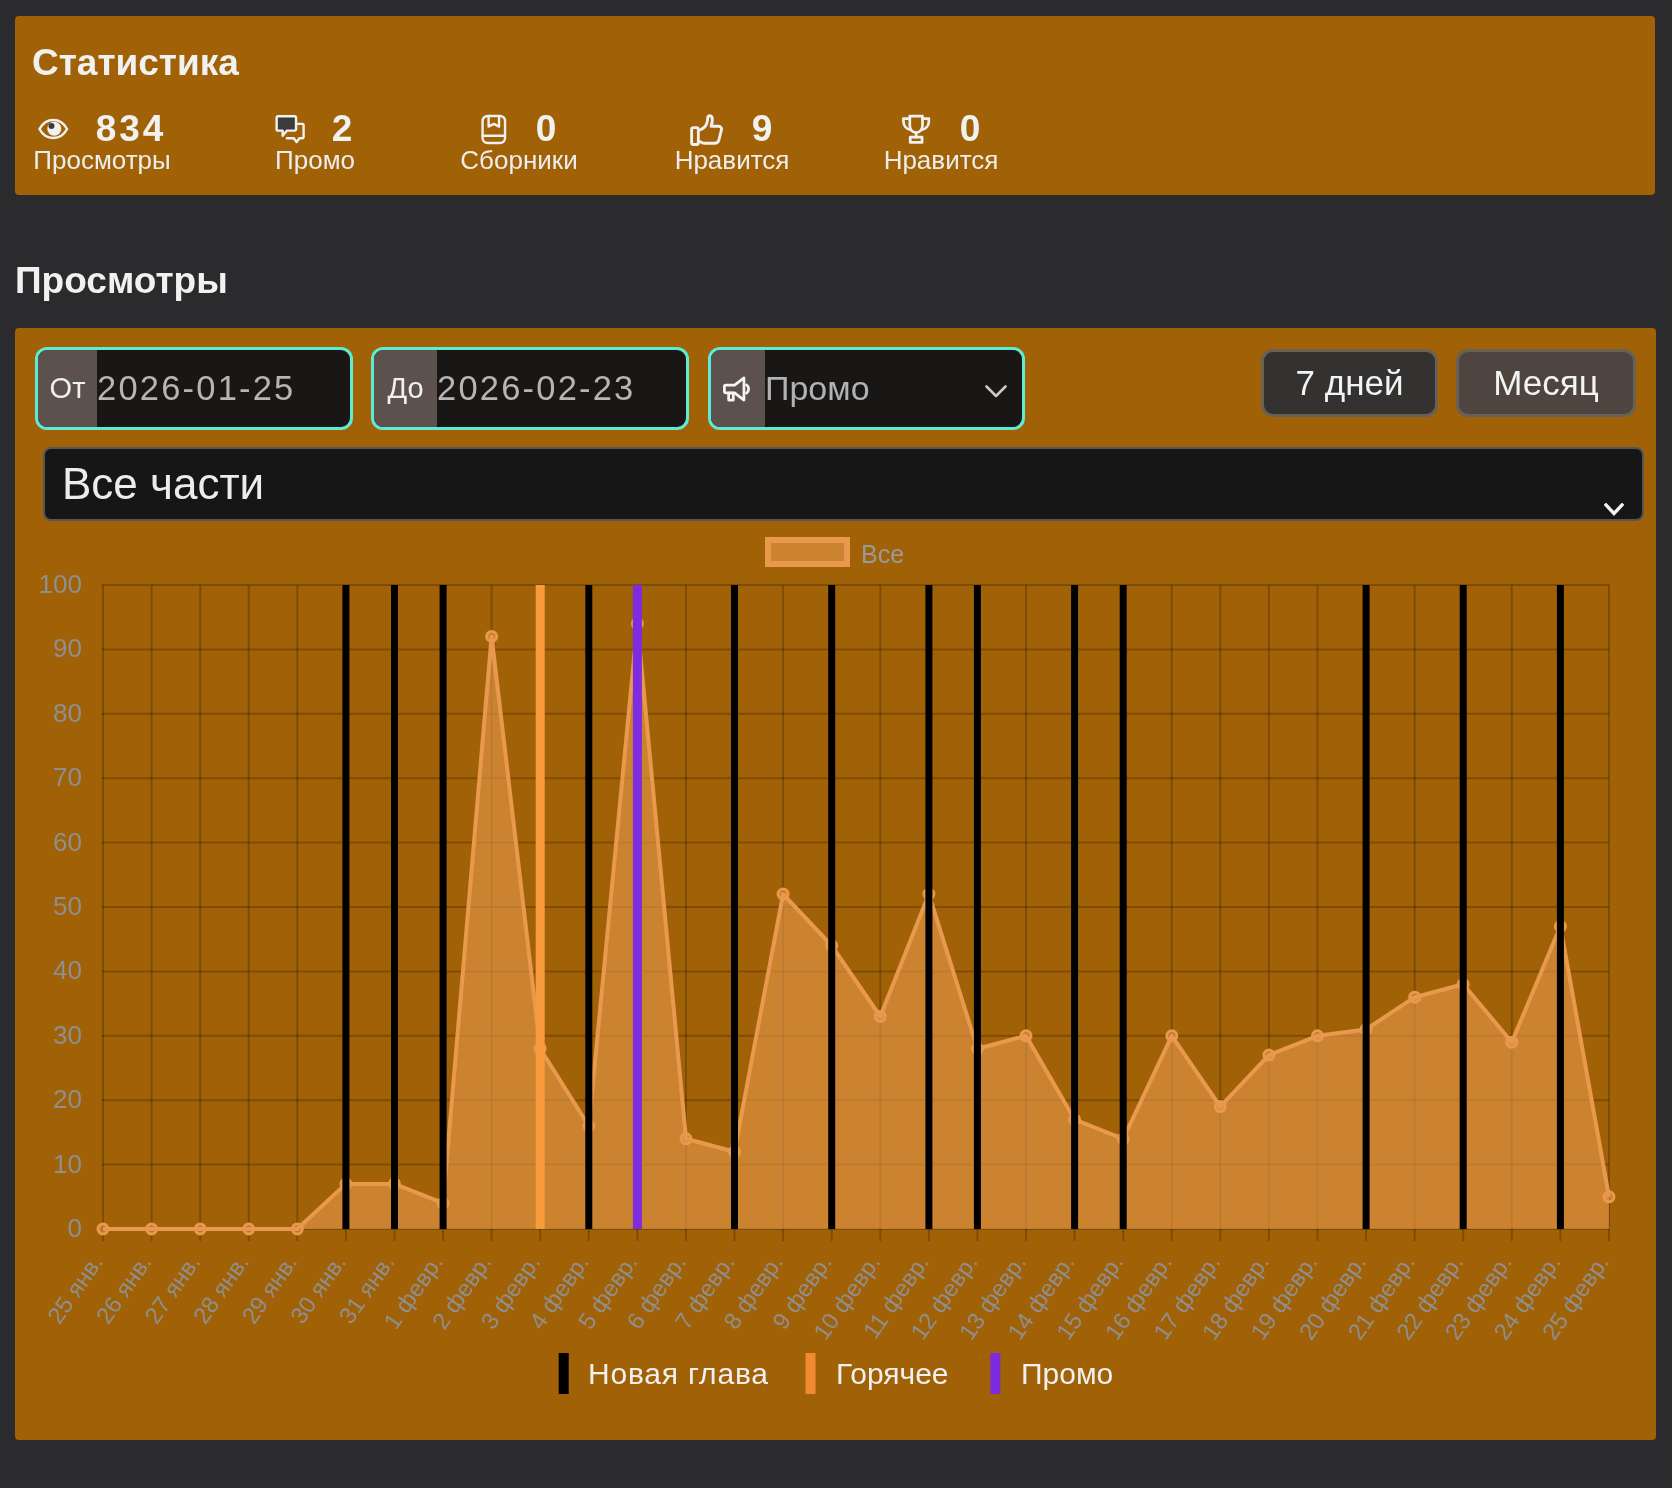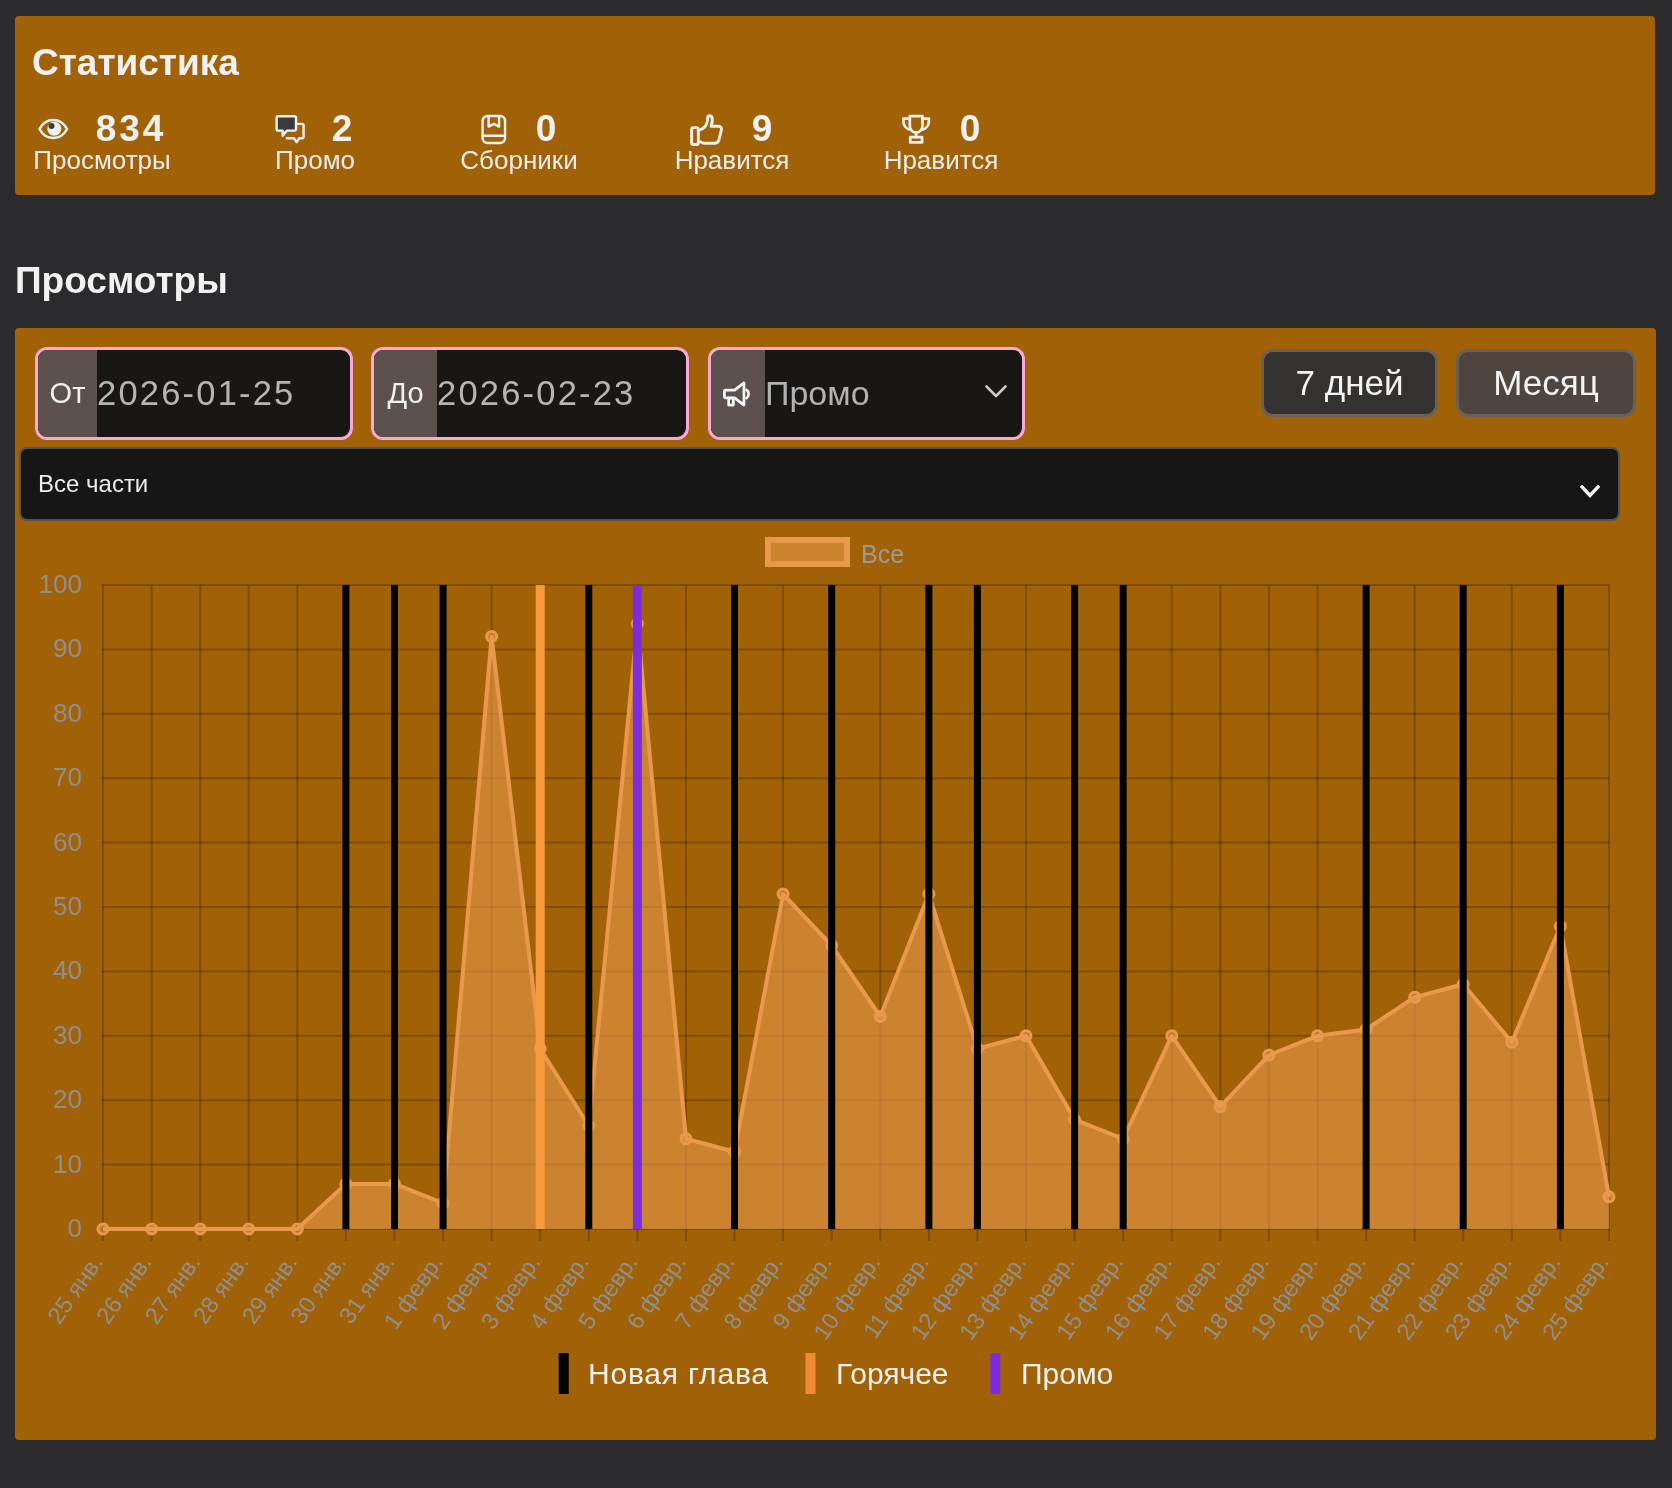--- a/index.html
+++ b/index.html
@@ -6,35 +6,35 @@
 .card{position:absolute;background:#a16207;border-radius:4px}
 #card1{left:15px;top:16px;width:1640px;height:179px}
 #card1 h1{position:absolute;left:17px;top:26px;font-size:37px;color:#f1f1f1}
 .stat{position:absolute;top:92px;transform:translateX(-50%);text-align:center}
 .srow{display:flex;align-items:center;justify-content:center;gap:26px}
 .srow svg{display:block}
 .num{font-size:37px;font-weight:bold;color:#f1f1f1;letter-spacing:3px}
 .slab{font-size:26px;color:#ededed;margin-top:-5px;white-space:nowrap}
 #h2{position:absolute;left:15px;top:260px;font-size:37px;font-weight:bold;color:#f1f1f1}
 #card2{left:15px;top:328px;width:1641px;height:1112px}
-.grp{position:absolute;top:19px;height:93px;border:3px solid #f9a8d4;border-radius:12px;display:flex;overflow:hidden;background:#191715}
+.grp{position:absolute;top:19px;height:83px;border:3px solid #5eead4;border-radius:12px;display:flex;overflow:hidden;background:#191715}
 .grp .lbl{background:#5c514d;color:#f0f0f0;font-size:29px;display:flex;align-items:center;justify-content:center;flex:none}
 .grp .val{flex:1;display:flex;align-items:center;padding-left:0;font-size:34.5px;letter-spacing:2.2px;color:#b7b4b1;position:relative}
 #grp1{left:20px;width:318px}
 #grp1 .lbl{width:59px}
 #grp2{left:356px;width:318px}
 #grp2 .lbl{width:63px}
 #grp3{left:693px;width:317px}
 #grp3 .lbl{width:54px}
 #grp3 .val{color:#b2b2b2;font-size:34px;letter-spacing:0}
 #grp3 .chev{position:absolute;right:14px;top:22px}
 .btn{position:absolute;top:21px;height:68px;border:3px solid #6a6156;border-radius:12px;color:#f3f3f3;font-size:35px;display:flex;align-items:center;justify-content:center}
 #btn1{left:1246px;width:177px;background:#343230}
 #btn2{left:1441px;width:180px;background:#4e4540}
-#sel{position:absolute;left:4px;top:119px;width:1601px;height:74px;background:#161616;border:2px solid #555;border-radius:8px;display:flex;align-items:center;padding-left:17px;font-size:24px;color:#ececec}
+#sel{position:absolute;left:28px;top:119px;width:1601px;height:74px;background:#161616;border:2px solid #555;border-radius:8px;display:flex;align-items:center;padding-left:17px;font-size:44px;color:#ececec}
 #sel .chev{position:absolute;right:18px;top:28px}
 .chart{position:absolute;left:0;top:200px}
 </style></head>
 <body>
 <div class="card" id="card1">
   <h1>Статистика</h1>
   <div class="stat" style="left:87px">
       <div class="srow">
         <svg width="32" height="32" viewBox="0 0 16 16" fill="none" stroke="#f0f0f0" stroke-width="1.25" stroke-linecap="round" stroke-linejoin="round">
           <path d="M1.1 8C2.6 5.2 5.1 3.5 8 3.5S13.4 5.2 14.9 8C13.4 10.8 10.9 12.5 8 12.5S2.6 10.8 1.1 8z"></path>

